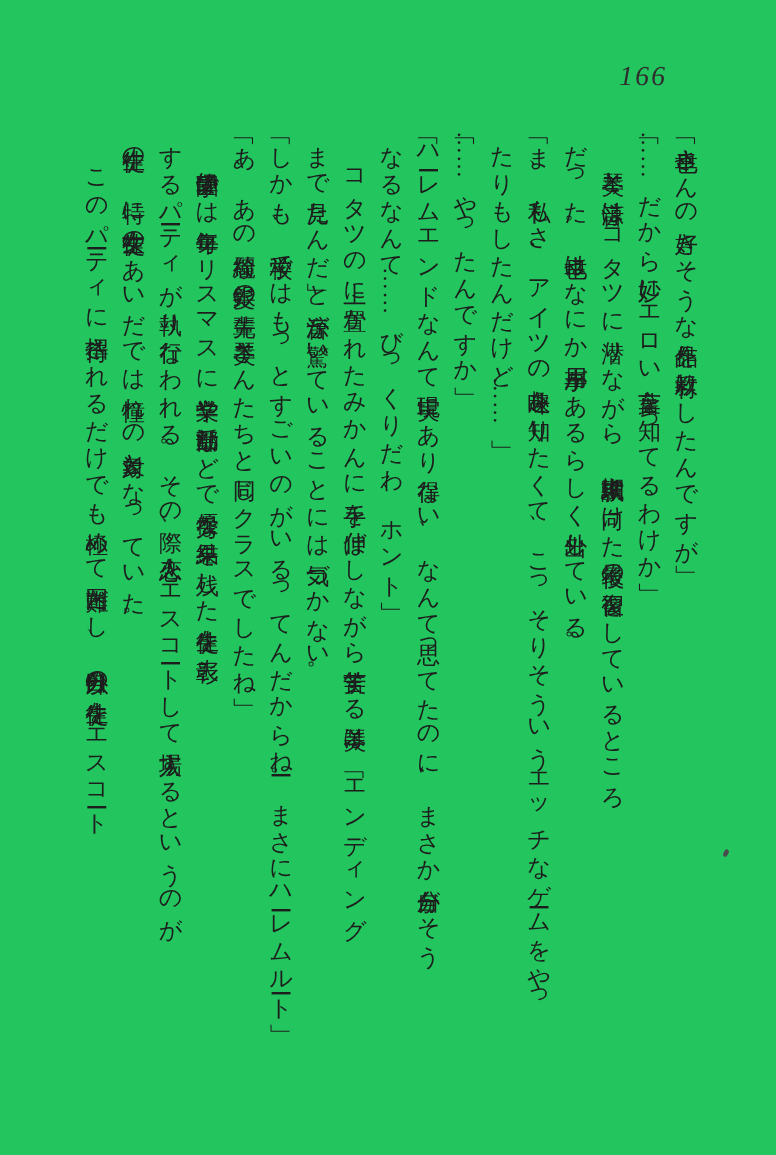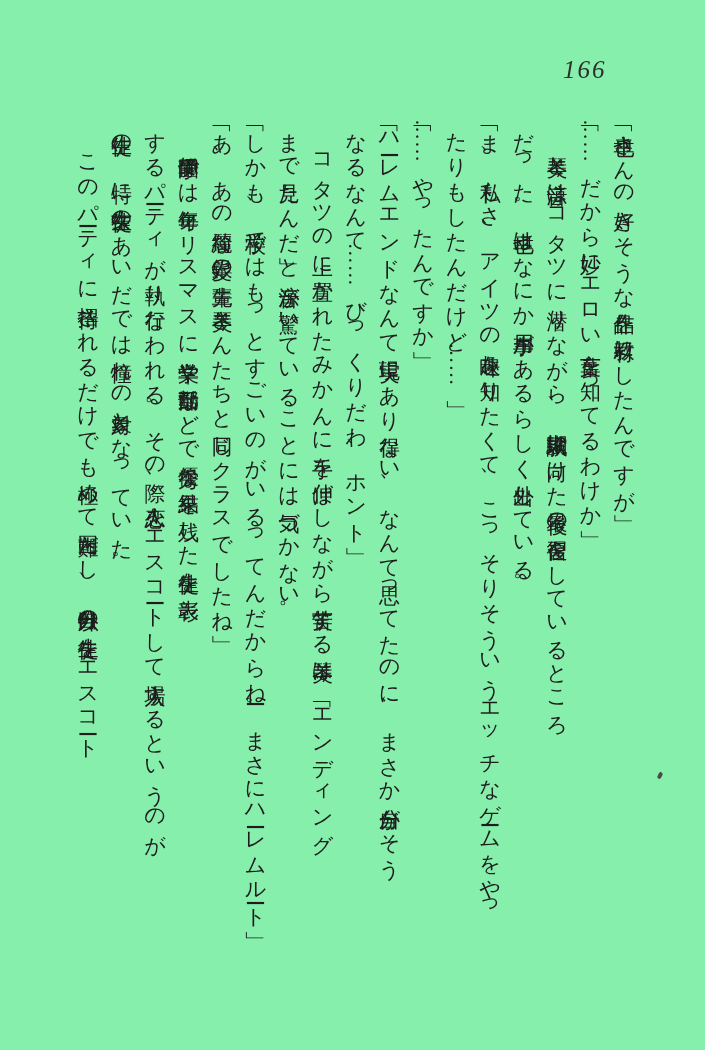--- a/index.html
+++ b/index.html
@@ -10,21 +10,21 @@
     width: 705px;
     height: 1050px;
     background: #fbfbf9;
     overflow: hidden;
     position: relative;
     font-family: "Liberation Serif", "DejaVu Serif", serif;
   }
   .page {
     position: absolute;
     inset: 0;
-    background: #86efac;
+    background: #22c55e;
   }
   .page-number {
     position: absolute;
     top: 56px;
     left: 563px;
     font-family: "Liberation Serif", "DejaVu Serif", serif;
     font-style: italic;
     font-size: 25px;
     letter-spacing: 2px;
     color: #2e2e2e;

